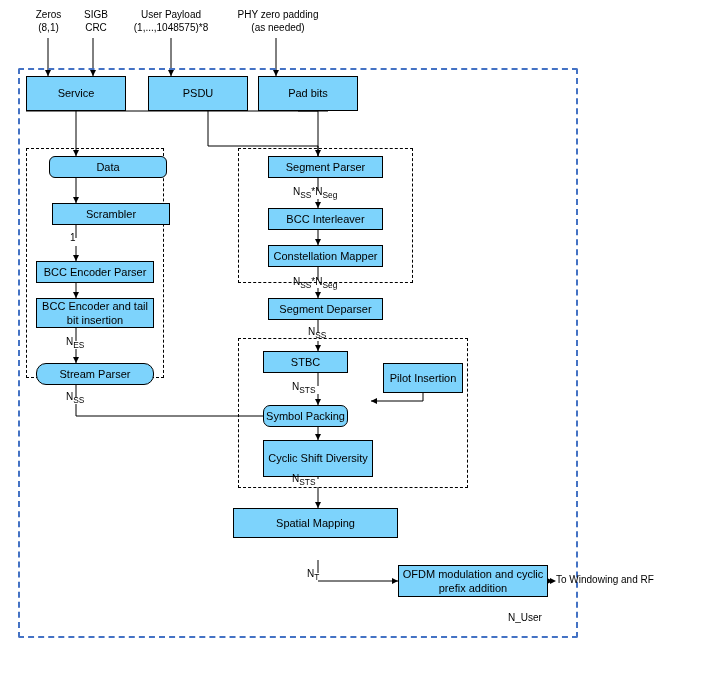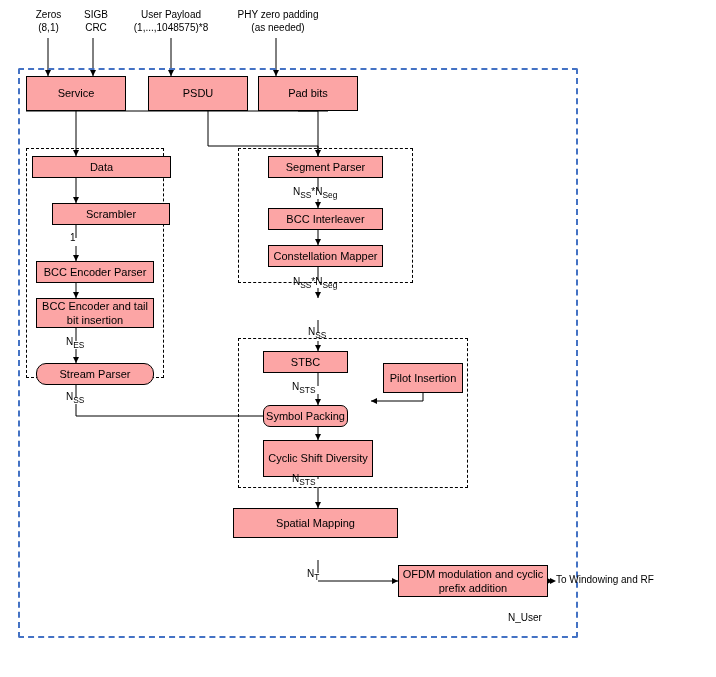--- a/index.html
+++ b/index.html
@@ -30,21 +30,21 @@
       border-radius: 2px;
     }
     
     .box {
       position: absolute;
       border: 1px solid #000;
       text-align: center;
       display: flex;
       align-items: center;
       justify-content: center;
-      background: #fca5a5;
+      background: #7dd3fc;
       line-height: 1.3;
     }
     
     .top-label {
       position: absolute;
       text-align: center;
       font-size: 10px;
       line-height: 1.3;
     }
     
@@ -183,21 +183,21 @@
 
   <div class="outer-border"></div>
   <div class="sub-label" style="left:500px; top:604px;">N_User</div>
 
   <div class="inner-dashed" style="left:18px; top:140px; width:138px; height:230px;"></div>
 
   <div class="inner-dashed" style="left:230px; top:140px; width:175px; height:135px;"></div>
 
   <div class="inner-dashed" style="left:230px; top:330px; width:230px; height:150px;"></div>
 
-  <div class="box" style="left:24px; top:148px; width:139px; height:22px;">Data</div>
+  <div class="box" style="left:41px; top:148px; width:118px; height:22px;border-radius:6px;">Data</div>
 
   <div class="box" style="left:44px; top:195px; width:118px; height:22px;">Scrambler</div>
 
   <div class="sub-label" style="left:62px; top:224px;">1</div>
 
   <div class="box" style="left:28px; top:253px; width:118px; height:22px;">BCC Encoder
 Parser</div>
 
   <div class="box" style="left:28px; top:290px; width:118px; height:30px;">BCC Encoder and
 tail bit insertion</div>
@@ -215,20 +215,22 @@
   <div class="sub-label" style="left:285px; top:178px;">N<sub>SS</sub>*N<sub>Seg</sub></div>
 
   <div class="box" style="left:260px; top:200px; width:115px; height:22px;">BCC
 Interleaver</div>
 
   <div class="box" style="left:260px; top:237px; width:115px; height:22px;">Constellation
 Mapper</div>
 
   <div class="sub-label" style="left:285px; top:268px;">N<sub>SS</sub>*N<sub>Seg</sub></div>
 
+  <div class="box" style="left:260px; top:290px; width:115px; height:22px;">Segment
+Deparser</div>
 
   <div class="sub-label" style="left:300px; top:318px;">N<sub>SS</sub></div>
 
   <div class="box" style="left:255px; top:343px; width:85px; height:22px;">STBC</div>
 
   <div class="box" style="left:375px; top:355px; width:80px; height:30px;">Pilot
 Insertion</div>
 
   <div class="sub-label" style="left:284px; top:373px;">N<sub>STS</sub></div>
 

